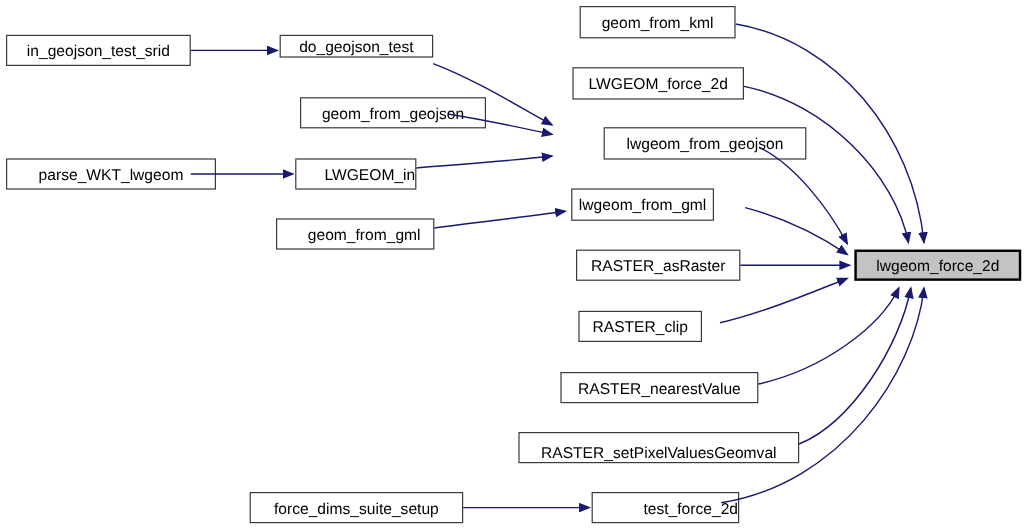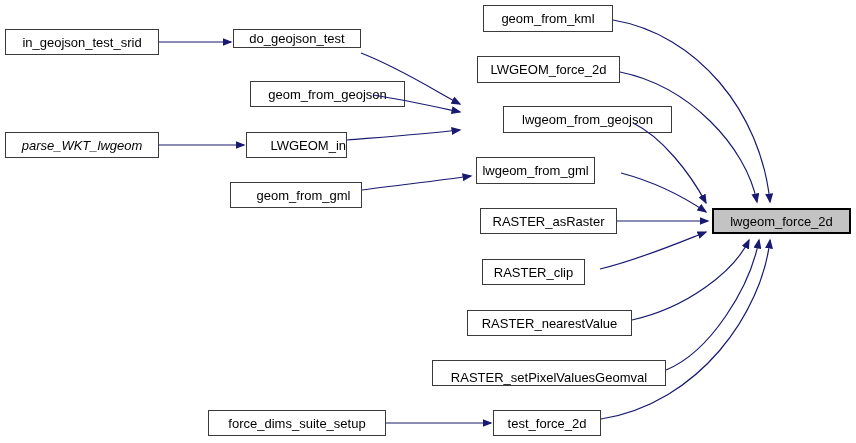--- a/index.html
+++ b/index.html
@@ -78,21 +78,21 @@
   <div id="node-layer">
       <div class="node" style="left: 5px; top: 29px; width: 154px; height: 26px;">
         <span>in_geojson_test_srid</span>
       </div>
       <div class="node" style="left: 233px; top: 29px; width: 128px; height: 19px;">
         <span>do_geojson_test</span>
       </div>
       <div class="node" style="left: 218px; top: 81px; width: 155px; height: 26px; margin-left: 32px;">
         <span>geom_from_geojson</span>
       </div>
-      <div class="node" style="left: 5px; top: 132px; width: 154px; height: 26px; font-style: italic;">
+      <div class="node" style="left: 5px; top: 132px; width: 175px; height: 26px;">
         <span>parse_WKT_lwgeom</span>
       </div>
       <div class="node" style="left: 246px; top: 132px; width: 101px; height: 26px; justify-content: flex-end;">
         <span>LWGEOM_in</span>
       </div>
       <div class="node" style="left: 230px; top: 182px; width: 132px; height: 26px; padding-left: 15px;">
         <span>geom_from_gml</span>
       </div>
       <div class="node" style="left: 208px; top: 410px; width: 178px; height: 26px;">
         <span>force_dims_suite_setup</span>
@@ -114,20 +114,20 @@
       </div>
       <div class="node" style="left: 482px; top: 259px; width: 103px; height: 26px;">
         <span>RASTER_clip</span>
       </div>
       <div class="node" style="left: 467px; top: 310px; width: 165px; height: 26px; text-align: center;">
         <span>RASTER_nearestValue</span>
       </div>
       <div class="node" style="left: 432px; top: 360px; width: 234px; height: 26px; align-items: flex-end;">
         <span>RASTER_setPixelValuesGeomval</span>
       </div>
-      <div class="node" style="left: 493px; top: 410px; width: 108px; height: 26px;">
+      <div class="node" style="left: 493px; top: 410px; width: 123px; height: 26px; justify-content: flex-end;">
         <span>test_force_2d</span>
       </div>
       <div class="node highlighted" style="left: 712px; top: 208px; width: 139px; height: 26px;">
         <span>lwgeom_force_2d</span>
       </div>
     </div>
 </div>
 
 </body></html>

